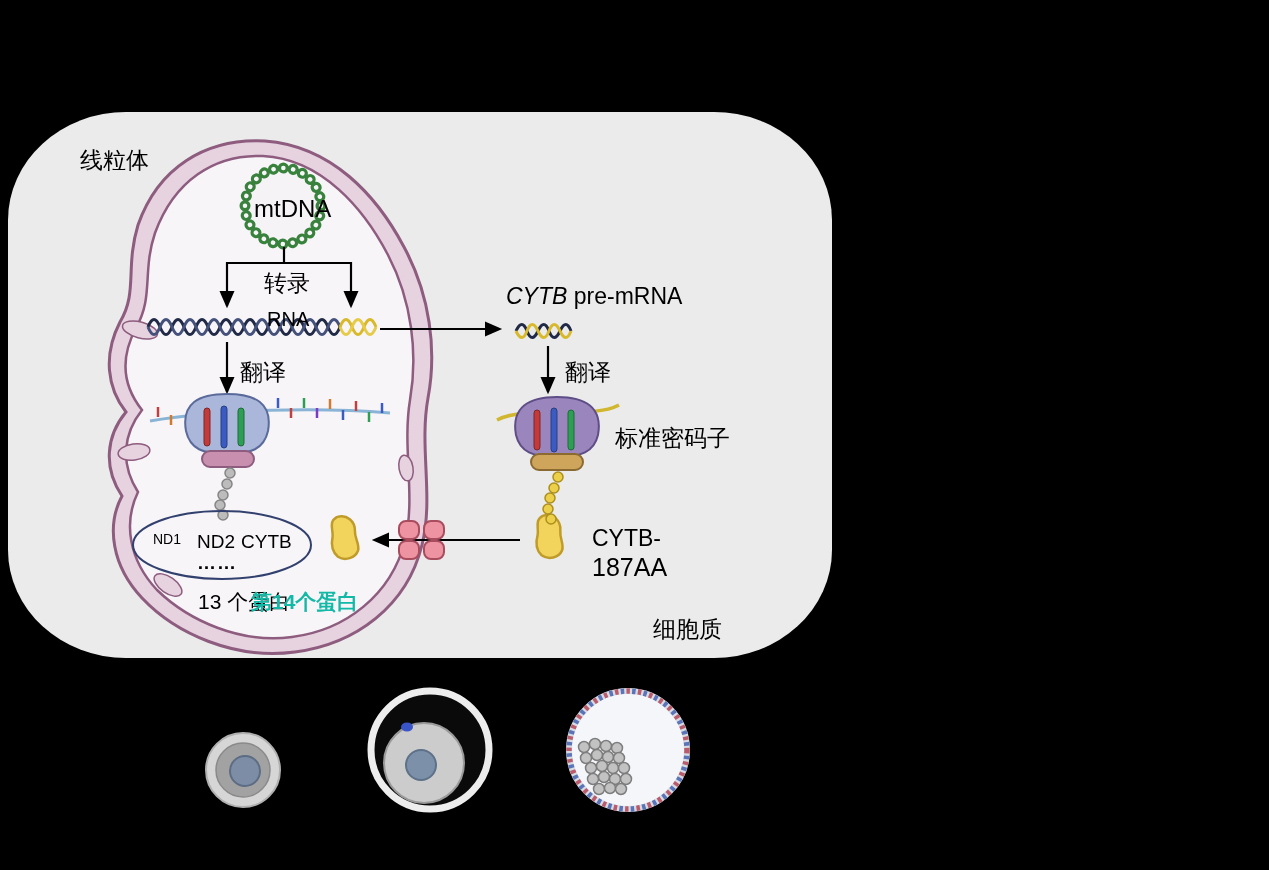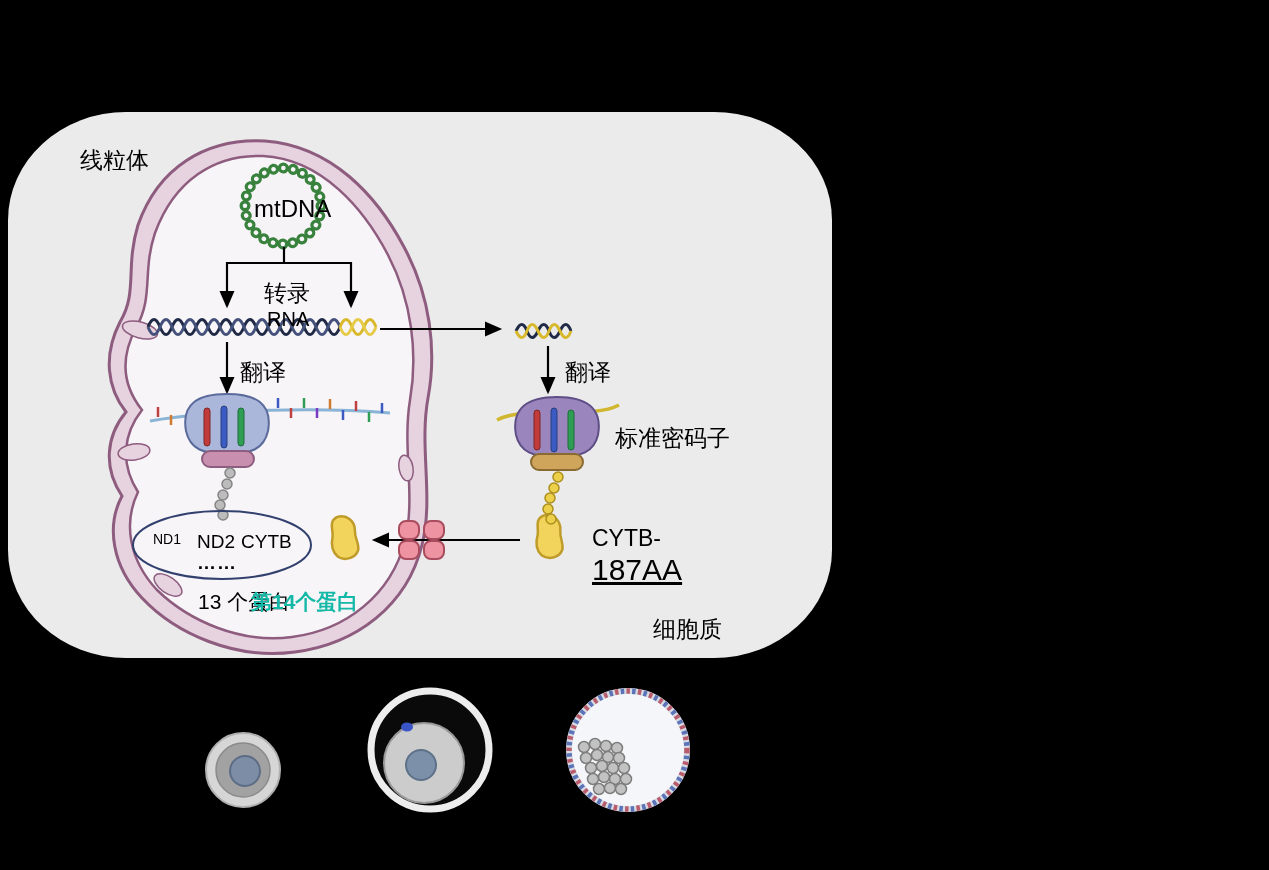--- a/index.html
+++ b/index.html
@@ -159,28 +159,29 @@
         <circle cx="-7" cy="39" r="5.5"></circle>
           <circle cx="-9" cy="8" r="5.5"></circle>
           <circle cx="-4" cy="18" r="5.5"></circle>
         <circle cx="-2" cy="29" r="5.5"></circle>
       </g>
     </g>
   </svg>
 
   <div class="label" style="left:80px;top:147px;font-size:23px;">线粒体</div>
   <div class="label" style="left:254px;top:195px;font-size:24px;">mtDNA</div>
-  <div class="label" style="left:264px;top:280px;font-size:23px;">转录</div>
+  <div class="label" style="left:264px;top:270px;font-size:23px;">转录</div>
   <div class="label" style="left:267px;top:308px;font-size:20px;">RNA</div>
+  <div class="label" style="left:506px;top:283px;font-size:23px;"><span class="italic">CYTB</span><span> pre-mRNA</span></div>
   <div class="label" style="left:240px;top:359px;font-size:23px;">翻译</div>
   <div class="label" style="left:565px;top:359px;font-size:23px;">翻译</div>
   <div class="label" style="left:615px;top:425px;font-size:23px;">标准密码子</div>
   <div class="label" style="left:153px;top:531px;font-size:14px;">ND1</div>
   <div class="label" style="left:197px;top:531px;font-size:19px;">ND2</div>
   <div class="label" style="left:241px;top:531px;font-size:19px;">CYTB</div>
   <div class="label bold" style="left:197px;top:552px;font-size:19px;letter-spacing:1px;">……</div>
   <div class="label" style="left:169px;top:590px;font-size:21px;margin-left:29px;">13 个蛋白</div>
   <div class="label red" style="left:251px;top:590px;font-size:21px;">第14个蛋白</div>
   <div class="label" style="left:592px;top:525px;font-size:23px;text-align:center;">CYTB-</div>
-  <div class="label" style="left:592px;top:553px;font-size:30px;text-decoration:underline;">187AA</div>
+  <div class="label" style="left:592px;top:553px;font-size:25px;">187AA</div>
   <div class="label" style="left:641px;top:616px;font-size:23px;margin-left:12px;">细胞质</div>
 
 </div>
 
 </body></html>

